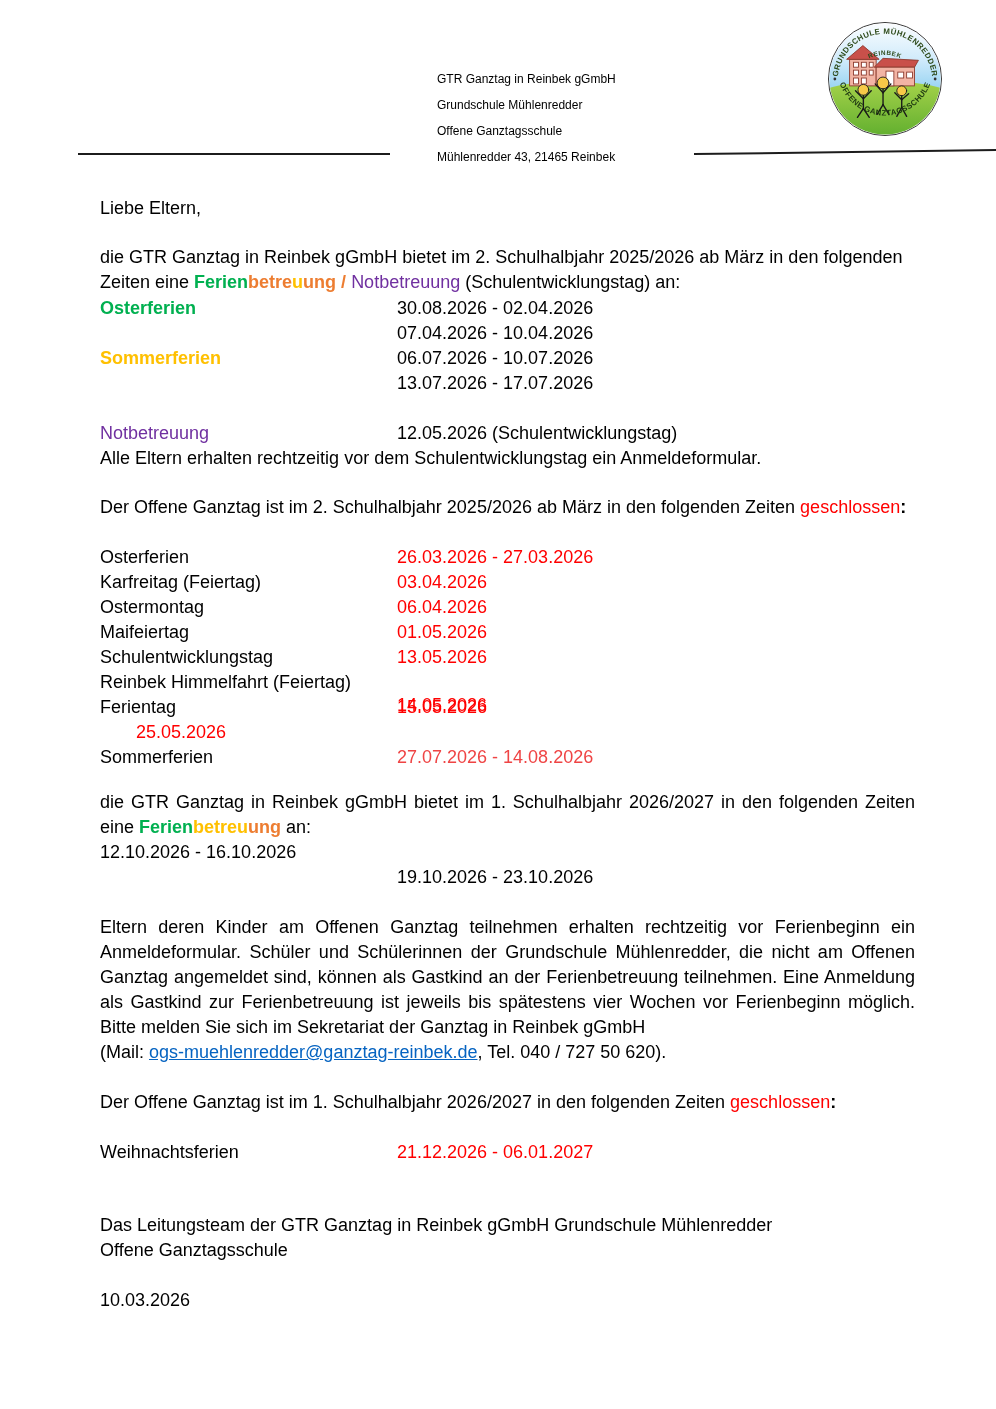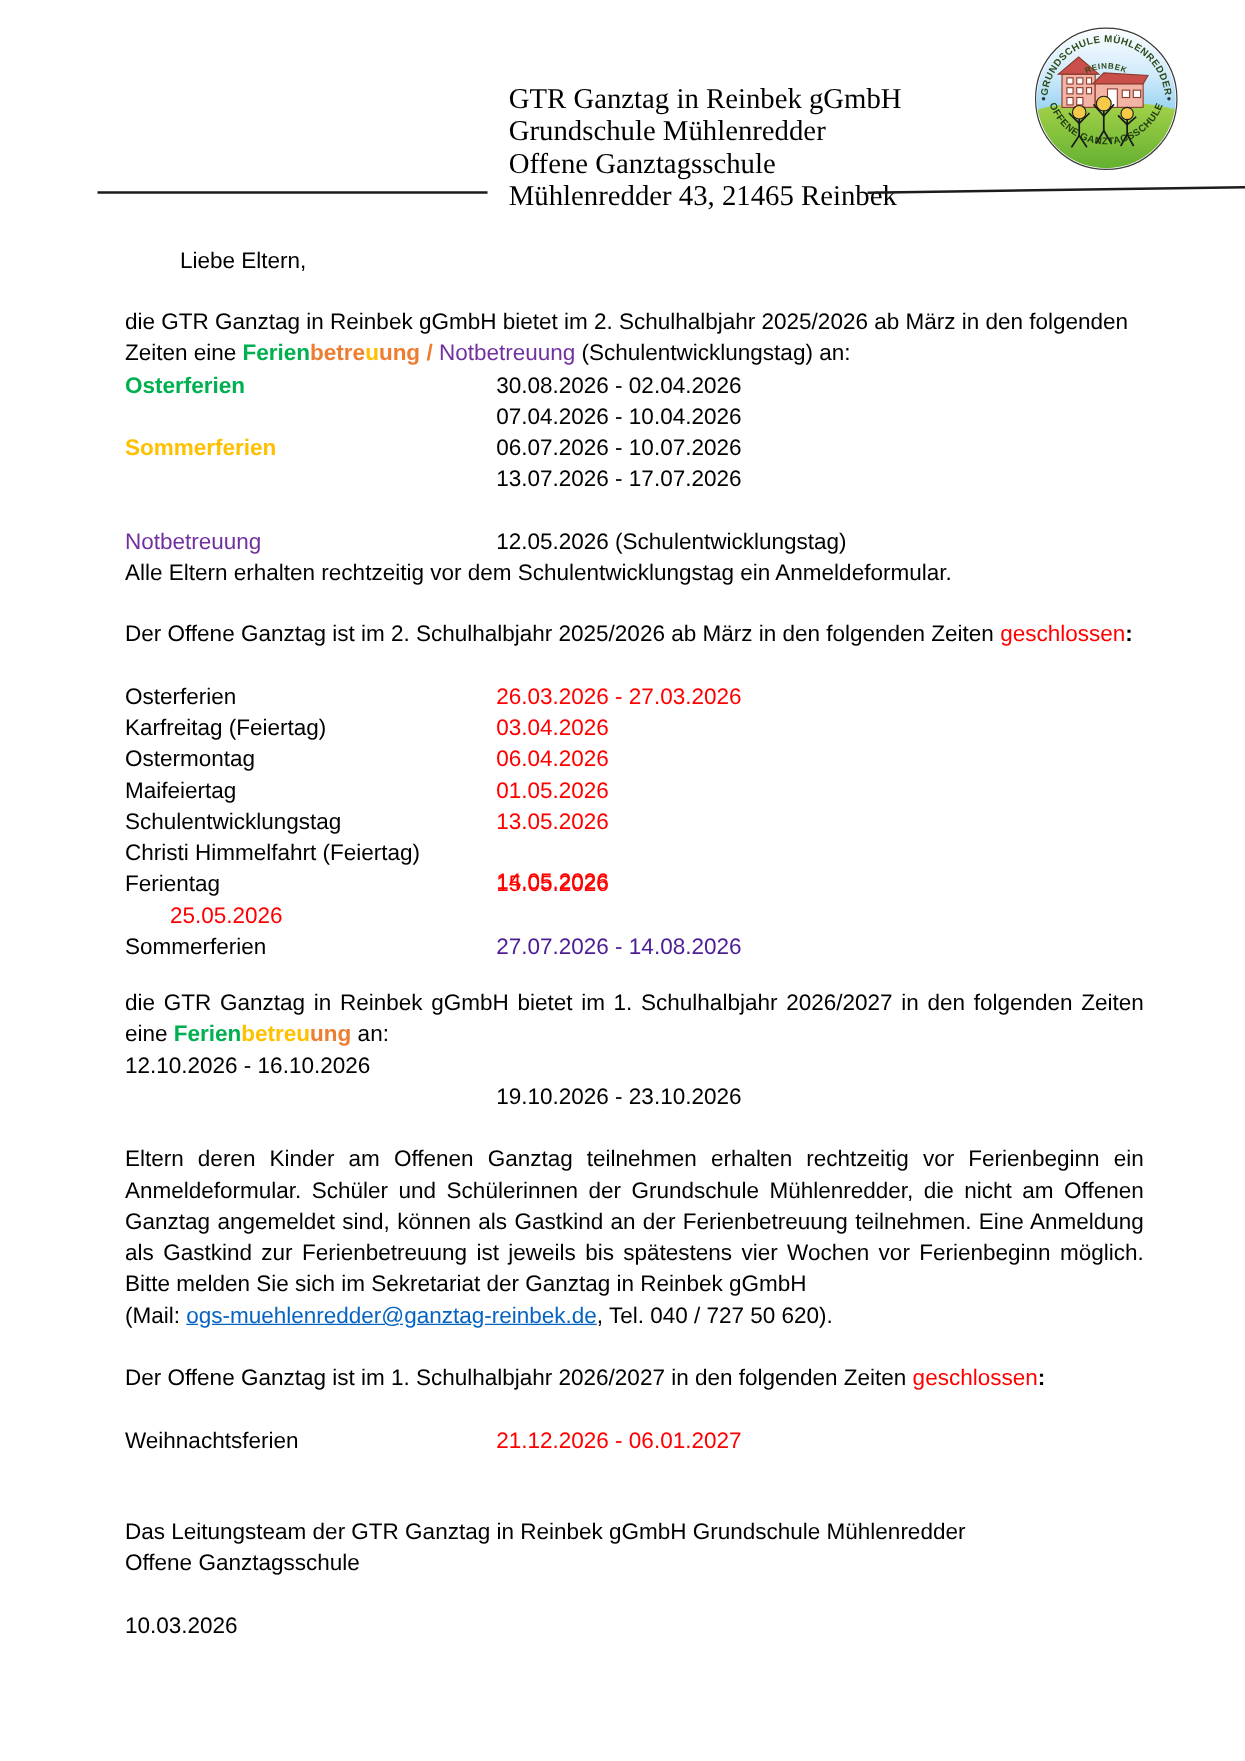--- a/index.html
+++ b/index.html
@@ -1,19 +1,19 @@
 <!DOCTYPE html>
 <html><head>
 <meta charset="utf-8">
 <style>
   html,body{margin:0;padding:0;background:#fff;}
   .page{position:relative;width:996px;height:1409px;background:#ffffff;overflow:hidden;
         font-family:"Liberation Sans",sans-serif;font-size:18px;line-height:25px;color:#000;}
   .abs{position:absolute;}
-  .letterhead{left:407px;top:66px;line-height:26px;font-size:23px;font-family:Liberation Serif, serif;}
+  .letterhead{left:437px;top:66px;line-height:26px;font-size:12px;}
   .rule{position:absolute;height:2px;background:#1c1c1c;}
   .rule-left{left:78px;top:153px;width:312px;}
   .rule-right{left:694px;top:151px;width:302px;transform:rotate(-0.8deg);}
   .logo{left:826px;top:18px;}
   .bold{font-weight:700;}
   .trow{display:flex;height:25px;white-space:nowrap;}
   .tlabel{display:inline-block;width:297px;flex:0 0 297px;}
   .justify{text-align:justify;}
   .para{width:815px;}
   a{color:#0563C1;text-decoration:underline;cursor:pointer;}
@@ -102,21 +102,21 @@
       </text>
       <text font-family="Liberation Sans, sans-serif" font-size="6.5" font-weight="700" fill="#2d4a1a" letter-spacing="0.6">
         <textPath href="#arcTopSub" startOffset="50%" text-anchor="middle">REINBEK</textPath>
       </text>
       <text font-family="Liberation Sans, sans-serif" font-size="8" font-weight="700" fill="#1f3a12" letter-spacing="0.4">
         <textPath href="#arcBottom" startOffset="50%" text-anchor="middle">OFFENE GANZTAGSSCHULE</textPath>
       </text>
     </g>
   </svg>
 
-  <div class="abs" style="left:100px;top:196px;margin-left:44px;">Liebe Eltern,</div>
+  <div class="abs" style="left:100px;top:196px;">Liebe Eltern,</div>
 
   <div class="abs para" style="left:100px;top:245px;"><span>die GTR Ganztag in Reinbek gGmbH bietet im 2. Schulhalbjahr 2025/2026 ab März in den folgenden Zeiten eine </span><span style="color: rgb(0, 176, 80); font-weight: 700;">Ferien</span><span style="color: rgb(237, 125, 49); font-weight: 700;">betre</span><span style="color: rgb(255, 192, 0); font-weight: 700;">u</span><span style="color: rgb(237, 125, 49); font-weight: 700;">ung</span><span style="color: rgb(237, 125, 49); font-weight: 700;"> / </span><span style="color: rgb(112, 48, 160);">Notbetreuung</span><span> (Schulentwicklungstag) an:</span></div>
 
   <div class="abs" style="left:100px;top:296px;">
     <div class="trow">
       <span class="tlabel bold" style="color: rgb(0, 176, 80);">Osterferien</span>
       <span>30.08.2026 - 02.04.2026</span>
     </div>
     <div class="trow">
       <span class="tlabel"></span>
@@ -157,33 +157,33 @@
       </div>
     <div class="trow">
         <span class="tlabel">Maifeiertag</span>
         <span style="color: rgb(255, 0, 0);">01.05.2026</span>
       </div>
     <div class="trow">
         <span class="tlabel">Schulentwicklungstag</span>
         <span style="color: rgb(255, 0, 0);">13.05.2026</span>
       </div>
     <div class="trow">
-        <span class="tlabel">Christi Himmelfahrt (Feiertag)</span>
+        <span class="tlabel">Reinbek Himmelfahrt (Feiertag)</span>
         <span style="color: rgb(255, 0, 0); margin-top: 23px;">14.05.2026</span>
       </div>
     <div class="trow">
         <span class="tlabel">Ferientag</span>
         <span style="color: rgb(255, 0, 0);">15.05.2026</span>
       </div>
     <div class="trow">
         <span style="color: rgb(255, 0, 0); margin-left: 36px;">25.05.2026</span>
       </div>
     <div class="trow">
         <span class="tlabel">Sommerferien</span>
-        <span style="color: #4c1d95;">27.07.2026 - 14.08.2026</span>
+        <span style="color: #ef4444;">27.07.2026 - 14.08.2026</span>
       </div>
   </div>
 
   <div class="abs para justify" style="left:100px;top:790px;"><span>die GTR Ganztag in Reinbek gGmbH bietet im 1. Schulhalbjahr 2026/2027 in den folgenden Zeiten eine </span><span style="color: rgb(0, 176, 80); font-weight: 700;">Ferien</span><span style="color: rgb(255, 192, 0); font-weight: 700;">betreu</span><span style="color: rgb(237, 125, 49); font-weight: 700;">ung</span><span> an:</span></div>
 
   <div class="abs" style="left:100px;top:840px;">
     <div class="trow">
       <span>12.10.2026 - 16.10.2026</span>
     </div>
     <div class="trow">

